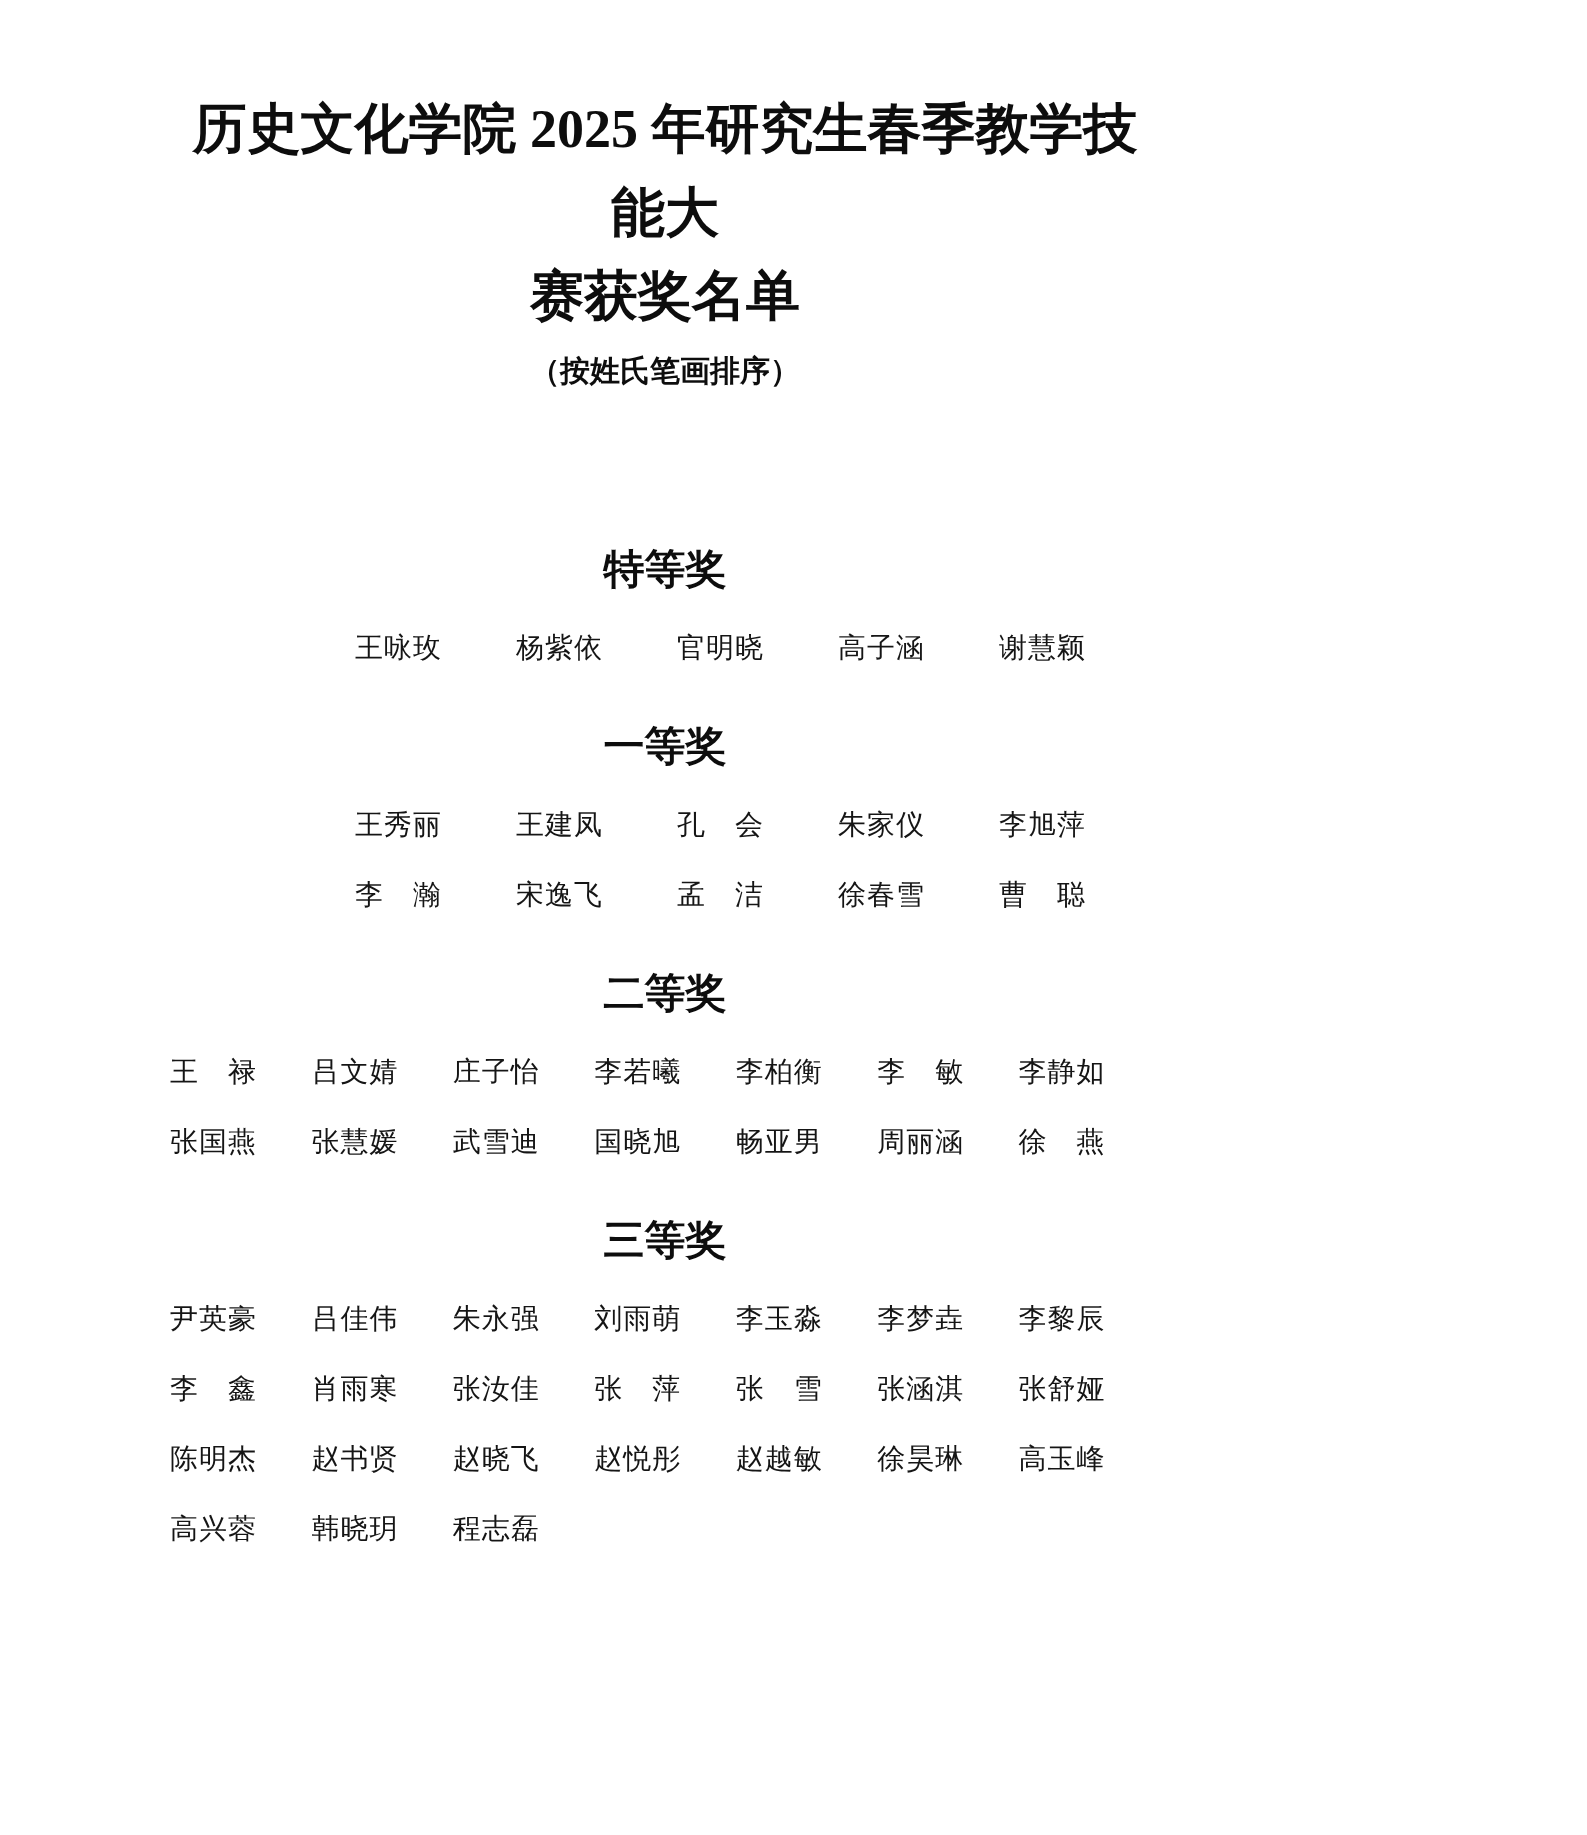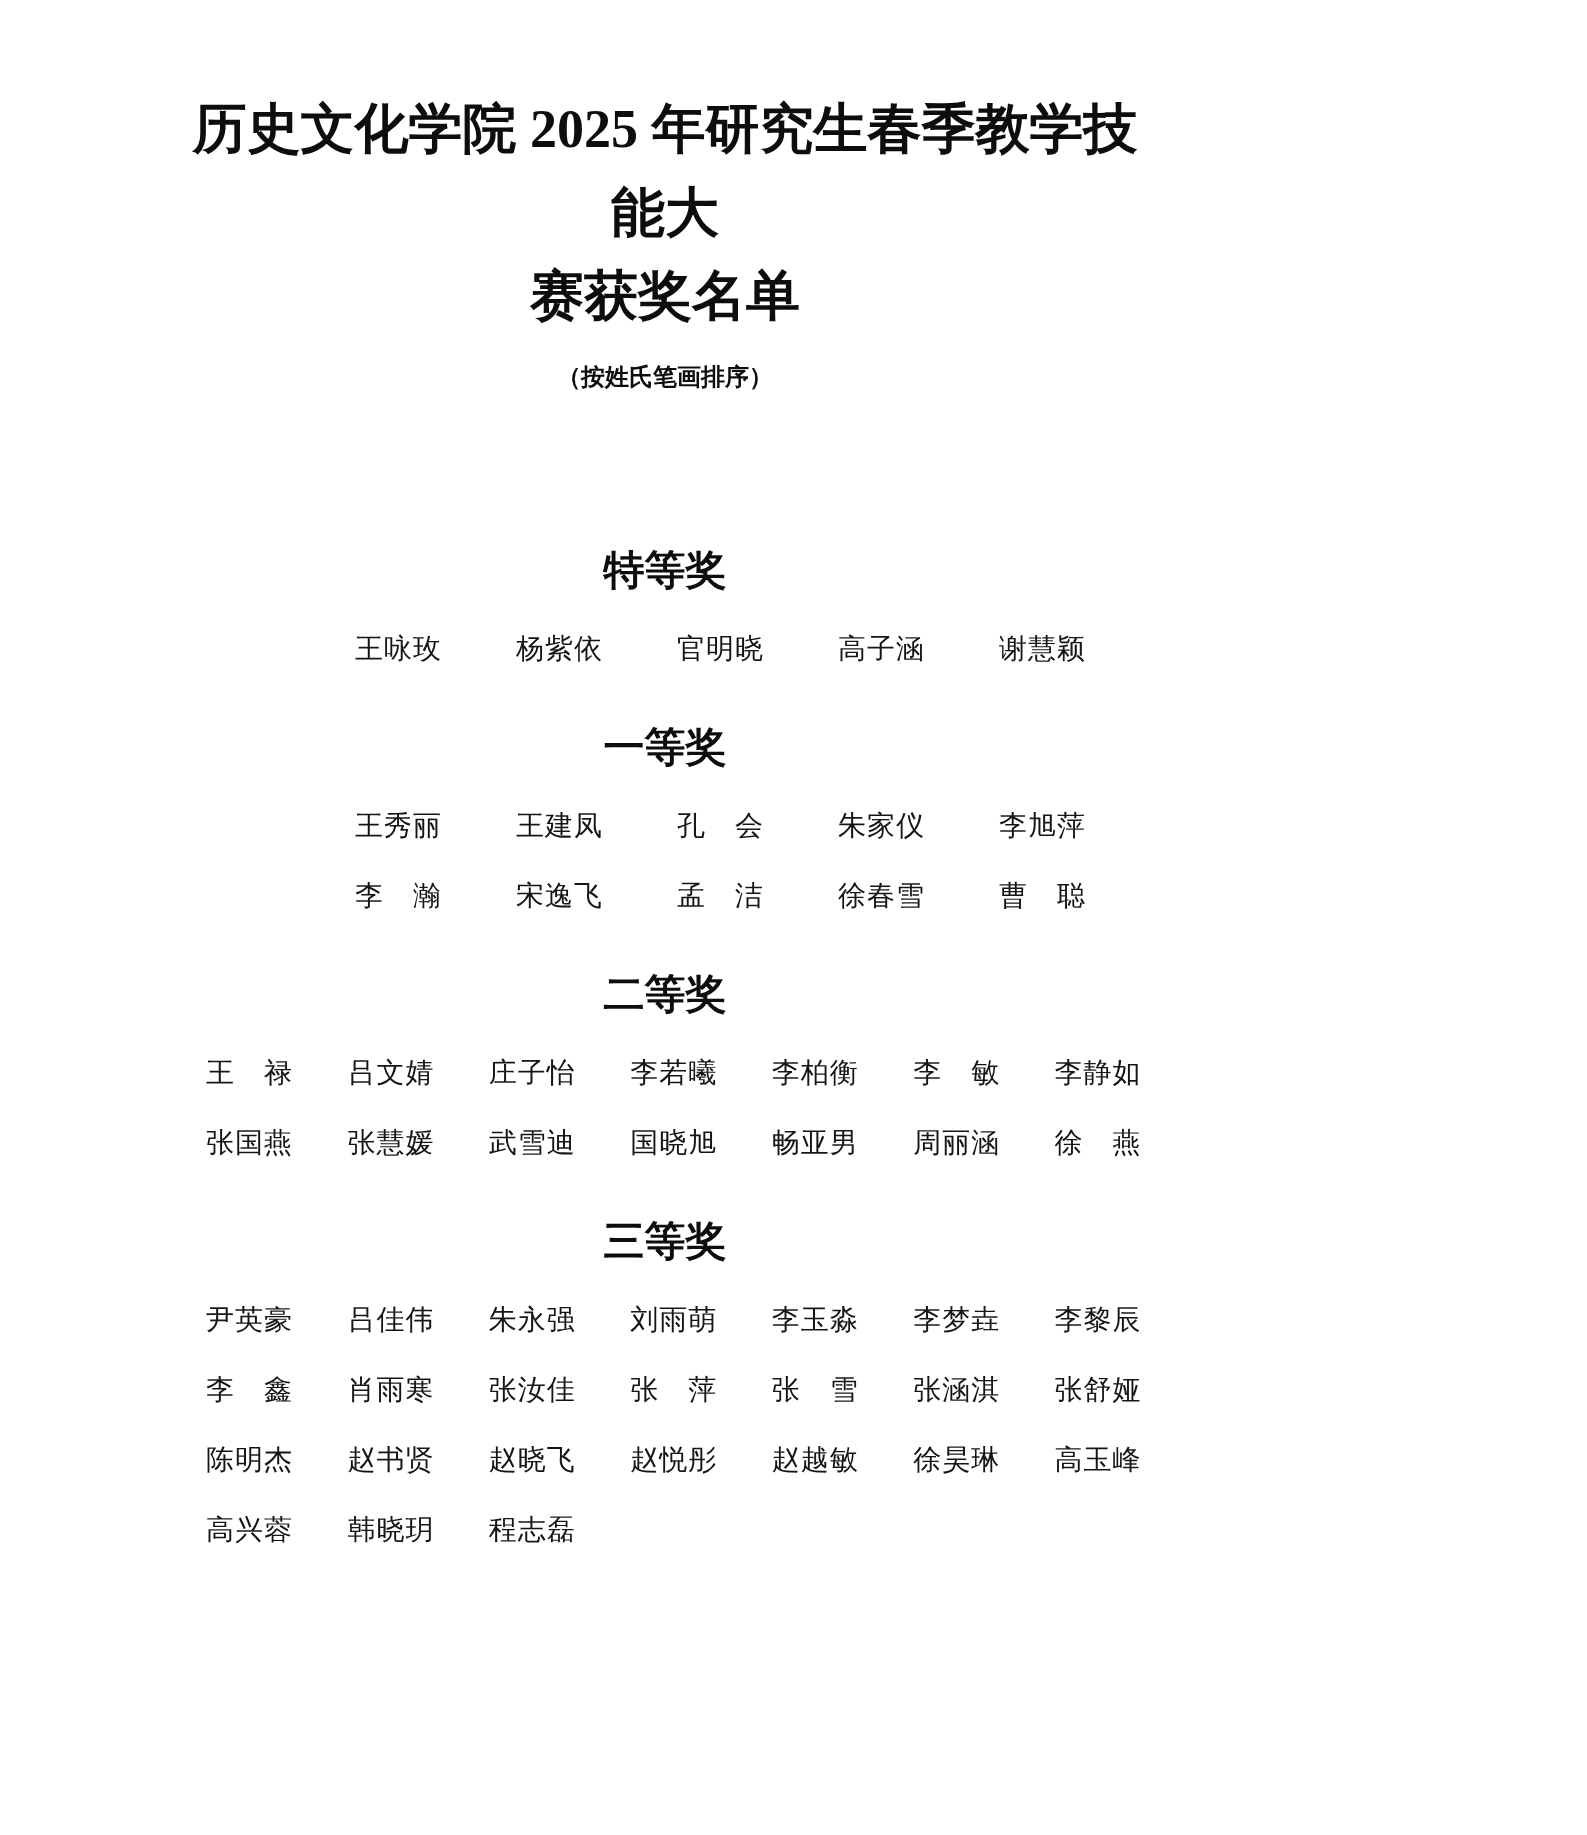--- a/index.html
+++ b/index.html
@@ -22,22 +22,22 @@
   .title {
     font-family: "Liberation Serif", "DejaVu Serif", serif;
     font-size: 54px;
     font-weight: 700;
     line-height: 1.55;
     text-align: center;
     margin: 0;
     color: #0d0d0d;
   }
   .subtitle {
-    margin-top: 22px;
-    font-size: 24px;
+    margin-top: 12px;
+    font-size: 30px;
     font-weight: 700;
     text-align: center;
     color: #0d0d0d;
   }
   .award-section:first-of-type .section-heading {
     margin-top: 150px;
   }
   .section-heading {
     font-family: "Liberation Sans", "DejaVu Sans", sans-serif;
     font-size: 41px;
@@ -52,21 +52,20 @@
     align-items: center;
     justify-items: start;
     font-size: 28px;
     font-weight: 400;
     color: #151515;
     letter-spacing: 1px;
   }
   .name-row.cols-7 {
     grid-template-columns: repeat(7, 1fr);
     width: 990px;
-    margin-left: 36px;
   }
   .name-row.cols-5 {
     grid-template-columns: repeat(5, 1fr);
     width: 805px;
     margin-left: 185px;
   }
   .award-name {
     white-space: pre;
   }
 </style>

